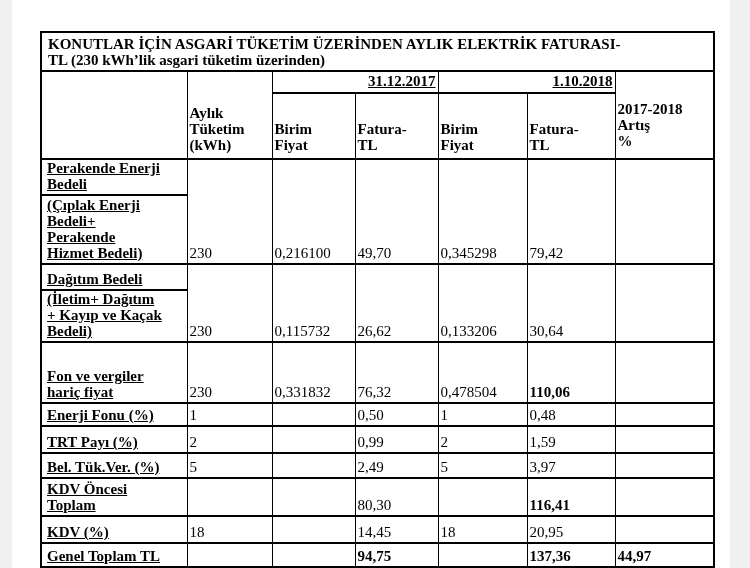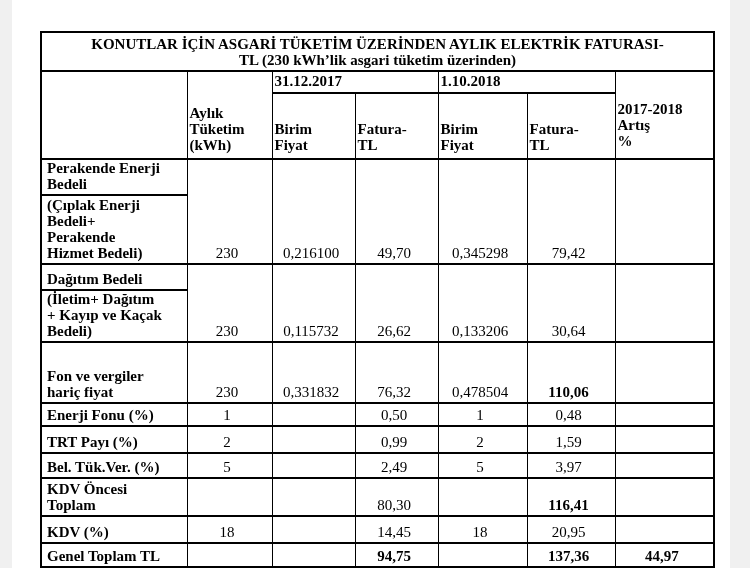--- a/index.html
+++ b/index.html
@@ -27,48 +27,50 @@
     border: 1px solid #000;
     border-top-width: 2px;
     border-bottom-width: 2px;
     vertical-align: bottom;
     font-size: 15px;
     line-height: 16px;
     padding: 0 2px 2px 2px;
     overflow: hidden;
   }
   .title-cell {
-    text-align: center;
+    text-align: left;
     vertical-align: middle !important;
     font-weight: bold;
     font-size: 15.5px;
     line-height: 16.5px;
     padding: 2px 6px !important;
   }
   .date-cell {
-    text-align: left;
+    text-align: right;
     vertical-align: middle !important;
     font-weight: bold;
+    text-decoration: underline;
   }
   .hdr {
     text-align: left;
     font-weight: bold;
     white-space: pre-line;
     padding-bottom: 5px !important;
   }
   .artis { padding-bottom: 9px !important; }
   .lbl {
     font-weight: bold;
     text-align: left;
     white-space: pre-line;
     padding-left: 5px !important;
+    text-decoration: underline;
   }
   .top { vertical-align: top; }
   .num {
-    text-align: center;
+    text-align: left;
     padding-right: 7px !important;
     font-weight: normal;
   }
   .b { font-weight: bold; }
 </style>
 </head>
 <body>
 
 <div class="content">
   <table class="bill">

